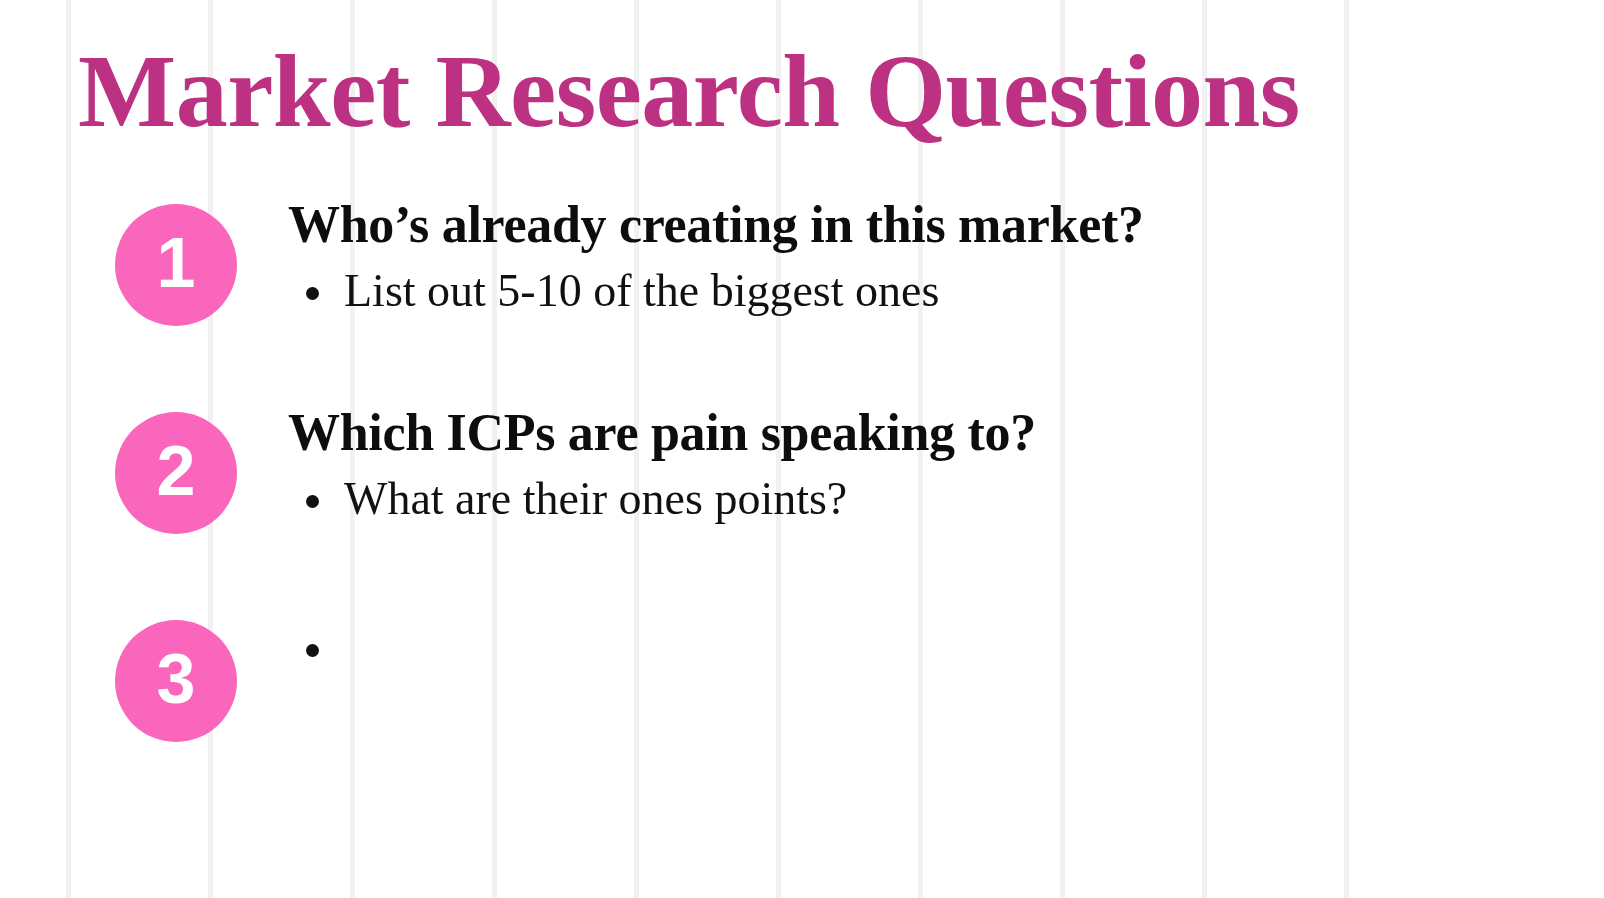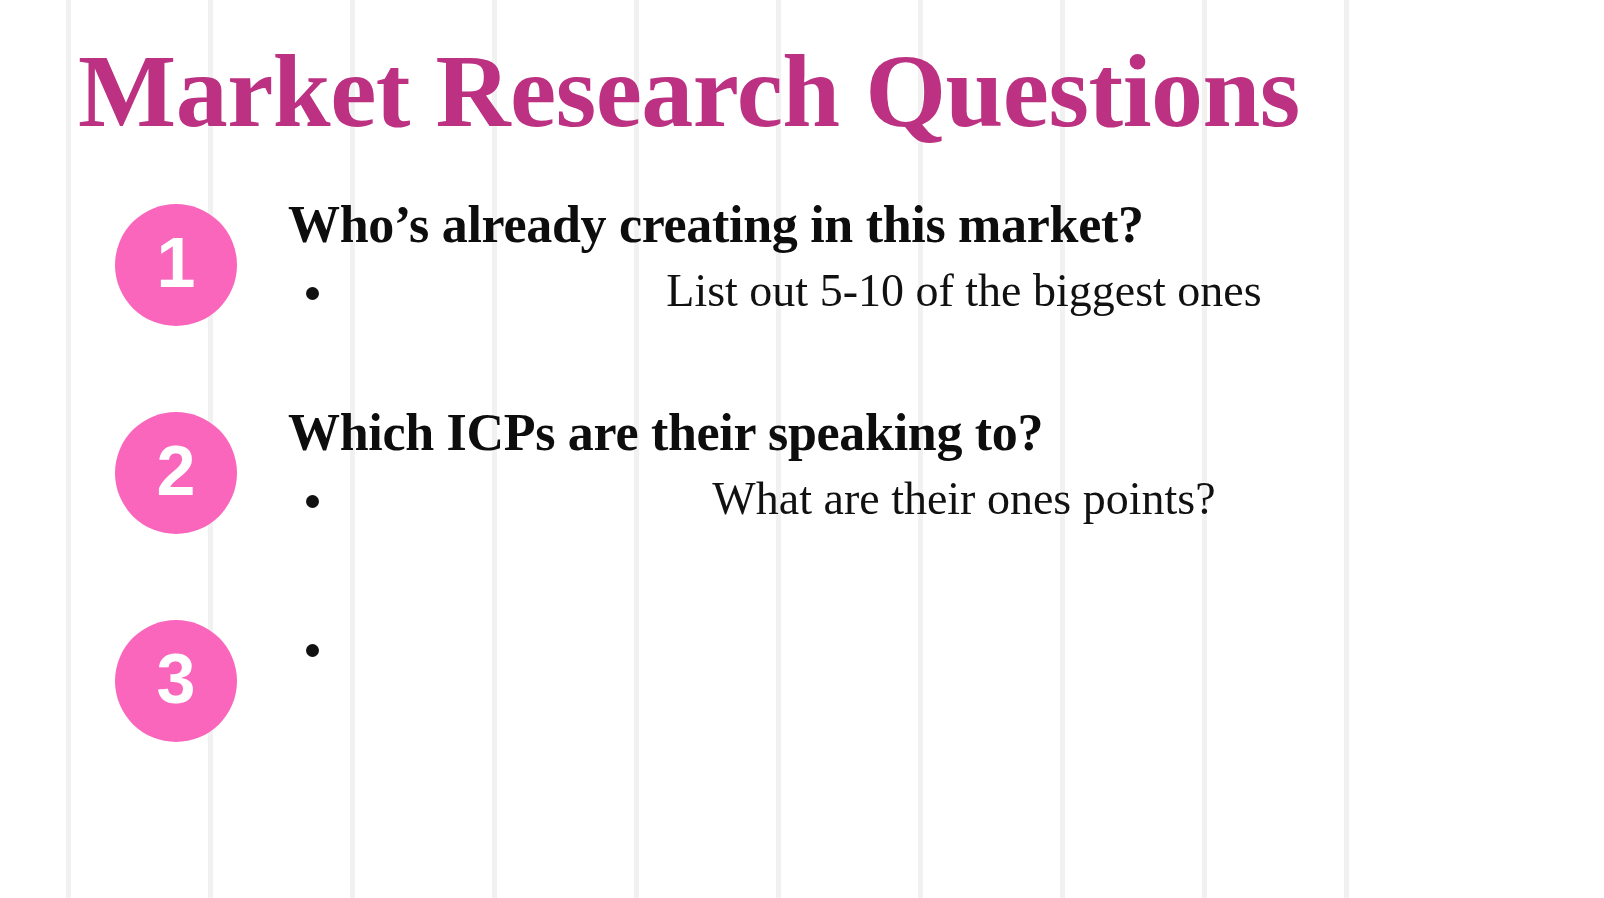--- a/index.html
+++ b/index.html
@@ -98,21 +98,20 @@
     line-height: 1.12;
     color: #0d0d0d;
     letter-spacing: -0.3px;
     white-space: nowrap;
   }
 
   .bullets {
     margin: 8px 0 0 0;
     padding: 0;
     list-style: none;
-    text-align: center;
   }
 
   .bullet {
     position: relative;
     padding-left: 56px;
     font-family: "Liberation Serif", "DejaVu Serif", serif;
     font-weight: 400;
     font-size: 46px;
     line-height: 1.25;
     color: #111111;
@@ -153,21 +152,21 @@
           </li>
         </ul>
       </div>
     </div>
 
     <div class="item">
       <div class="badge">
         <span>2</span>
       </div>
       <div class="item-body">
-        <div class="heading">Which ICPs are their speaking to?</div>
+        <div class="heading">Which ICPs are pain speaking to?</div>
         <ul class="bullets">
           <li class="bullet">
             <span class="dot"></span>
             <span>What are their ones points?</span>
           </li>
         </ul>
       </div>
     </div>
 
     <div class="item">

